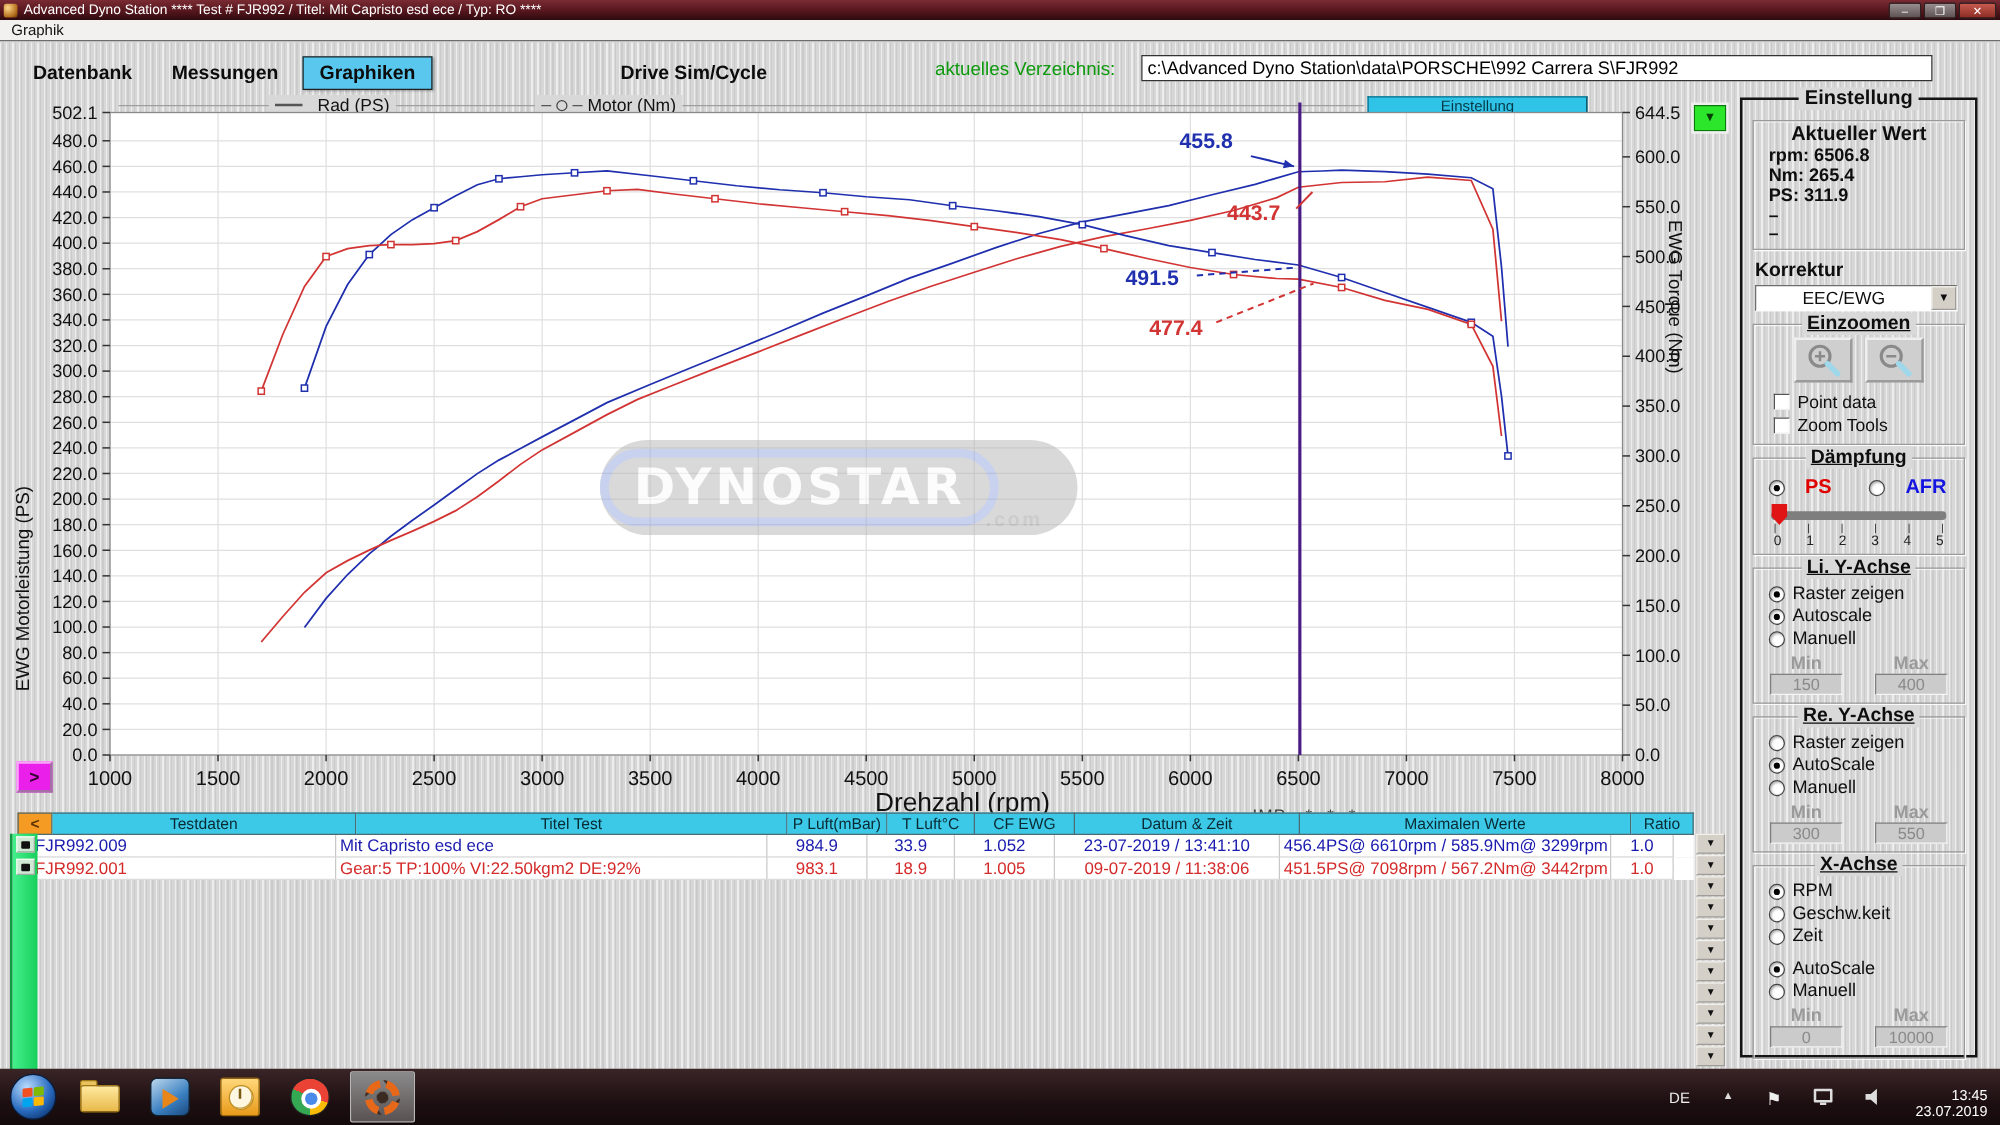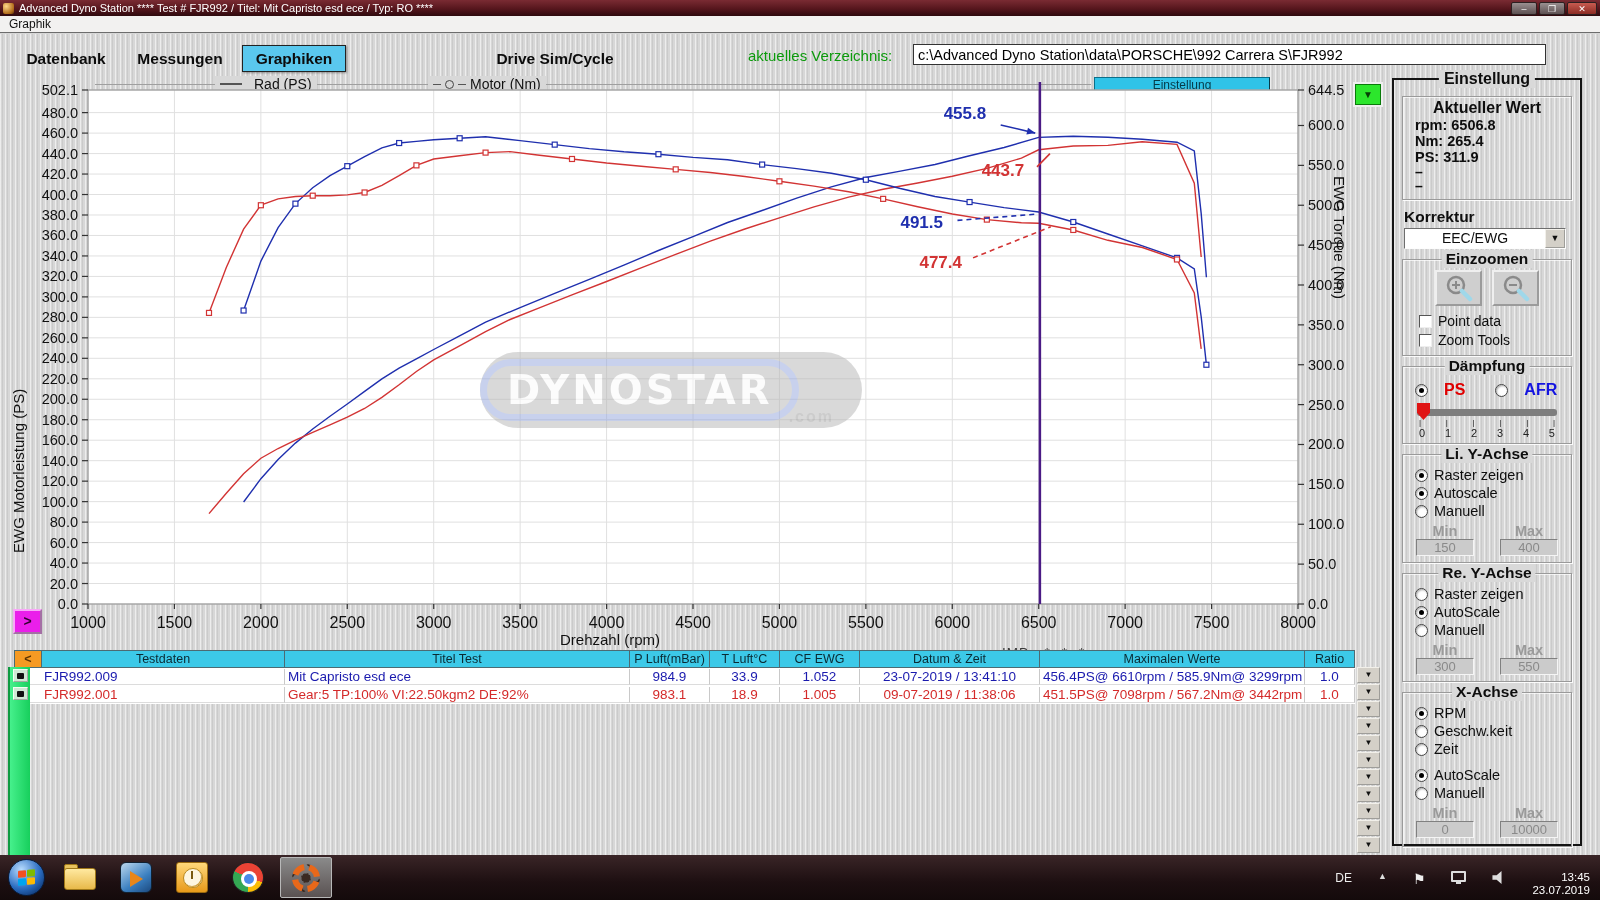--- a/index.html
+++ b/index.html
@@ -44,37 +44,37 @@
   .green-dd { position:absolute; left:1355px; top:50px; width:26px; height:21px; background:#2ce62c;
     border:1px solid #0a7a0a; outline:2px solid #efefef; color:#064006; font-size:10px;
     text-align:center; line-height:19px; }
   .magenta-btn { position:absolute; left:13px; top:575px; width:29px; height:25px; background:#ea1fea;
     border:2px outset #f8a8f8; color:#30022e; font-weight:bold; font-size:14px; text-align:center; line-height:20px; }
   .imp-text { position:absolute; left:1002px; top:611px; font-size:13.5px; color:#3a3a3a; letter-spacing:1px;text-align:right; }
   .axis-title-left { position:absolute; left:10px; top:519px; transform:rotate(-90deg); transform-origin:left top;
     font-size:15px; color:#111; width:max-content; }
   .axis-title-right { position:absolute; left:1348px; top:142px; transform:rotate(90deg); transform-origin:left top;
     font-size:15px; color:#111; width:max-content; }
-  .axis-title-x { position:absolute; left:560px; top:597px; width:280px; text-align:left; font-size:15px; color:#111; }
+  .axis-title-x { position:absolute; left:560px; top:597px; width:280px; text-align:right; font-size:21px; color:#111; }
   #plot-wrap { position:absolute; left:88px; top:56px; width:1210px; height:514px; background:#fff; }
   #plot-svg { overflow:visible; }
   .watermark { position:absolute; left:392px; top:262px; width:382px; height:76px; opacity:.5;
     background:#b5b5b5; border-radius:44px; display:flex; align-items:center; justify-content:flex-start; }
   .watermark-inner { border:7px solid #93a5dc; border-radius:34px; padding:1px 20px; }
   .watermark-text { color:#fbfbfb; font-weight:bold; font-size:40px; letter-spacing:3px;
     font-family:"DejaVu Sans", sans-serif; }
   .watermark-suffix { position:absolute; right:28px; bottom:2px; color:#9a9a9a; font-weight:bold;
     font-size:16px; letter-spacing:2px; }
   
   .datatable { position:absolute; left:14px; top:616px; width:1341px; }
   .thead { display:flex; height:18px; }
   .th { background:#3cc9e8; border:1px solid #4c6b73; border-left-width:0; font-size:12.5px; color:#0a2a33;
     display:flex; align-items:center; justify-content:center; overflow:hidden; white-space:nowrap; }
   .th.first { border-left-width:1px; background:#f59a23; color:#5b3302; font-weight:bold; }
-  .trow { display:flex; height:18px; margin-left:16px; background:#fff;align-items:center; }
+  .trow { display:flex; height:18px; margin-left:0; background:#fff; }
   .td { border-right:1px solid #c9c9c9; border-bottom:1px solid #dcdcdc; font-size:13.5px; display:flex;
     align-items:center; overflow:hidden; white-space:nowrap; padding:0 3px; }
   .td.num { justify-content:center; }
   .row-blue { color:#1a1aae; }
   .row-red { color:#d42a2a; }
   .green-strip { position:absolute; left:8px; top:633px; width:22px; height:222px;
     background:linear-gradient(90deg,#46f08c,#17cf5c); border-left:2px solid #0f9a42; }
   .row-led { position:absolute; left:3px; width:15px; height:13px; background:#cfe9d4;
     border:1px outset #f0fff0; display:flex; align-items:center; justify-content:center; }
   .row-led::after { content:""; width:7px; height:6px; background:#111; border-radius:1px; }
@@ -82,21 +82,21 @@
   .dd-btn { width:23px; height:16px; margin-bottom:1px; background:#d4d0c8; border:1px outset #f2f0ea;
     font-size:8px; color:#111; text-align:center; line-height:14px; }
   
   .sidebar { position:absolute; left:1392px; top:44px; width:190px; height:768px; border:2px solid #141414;
     font-size:14px; color:#0e0e0e; }
   .sb-title { position:absolute; top:-10px; left:50%; transform:translateX(-50%); background:#d9d9d9;
     padding:0 5px; font-weight:bold; font-size:16px; white-space:nowrap; }
   .group { position:relative; margin:10px 8px 0 8px; border:1px solid #9a9a9a;
     box-shadow:1px 1px 0 rgba(255,255,255,.9), inset 1px 1px 0 rgba(255,255,255,.7); }
   .group-title { position:absolute; top:-10px; left:50%; transform:translateX(-50%); background:#d9d9d9;
-    padding:0 4px; font-weight:bold; font-size:15.5px; white-space:nowrap; }
+    padding:0 4px; font-weight:bold; font-size:15.5px; white-space:nowrap;text-decoration:underline; }
   .curbox { height:104px; margin-top:16px; padding-top:2px; }
   .curbox .cur-title { text-align:center; font-weight:bold; font-size:16px; }
   .cur-line { font-weight:bold; font-size:14.5px; padding-left:12px; line-height:16px; }
   .cur-dash { padding-left:12px; font-weight:bold; line-height:14px; }
   .sb-label { font-weight:bold; font-size:15.5px; margin:8px 0 2px 10px; }
   .dropdown { display:flex; height:21px; margin:0 14px 0 10px; border:1px solid; border-color:#6e6e6e #fdfdfd #fdfdfd #6e6e6e; background:#fff; }
   .dropdown .dval { flex:1; text-align:center; font-size:14px; line-height:19px; }
   .dropdown .darrow { width:20px; background:#d4d0c8; border:1px outset #f2f0ea; font-size:9px;
     text-align:center; line-height:17px; }
   .zoom-btn-row { display:flex; gap:10px; justify-content:center; padding:10px 0 4px 0; }

